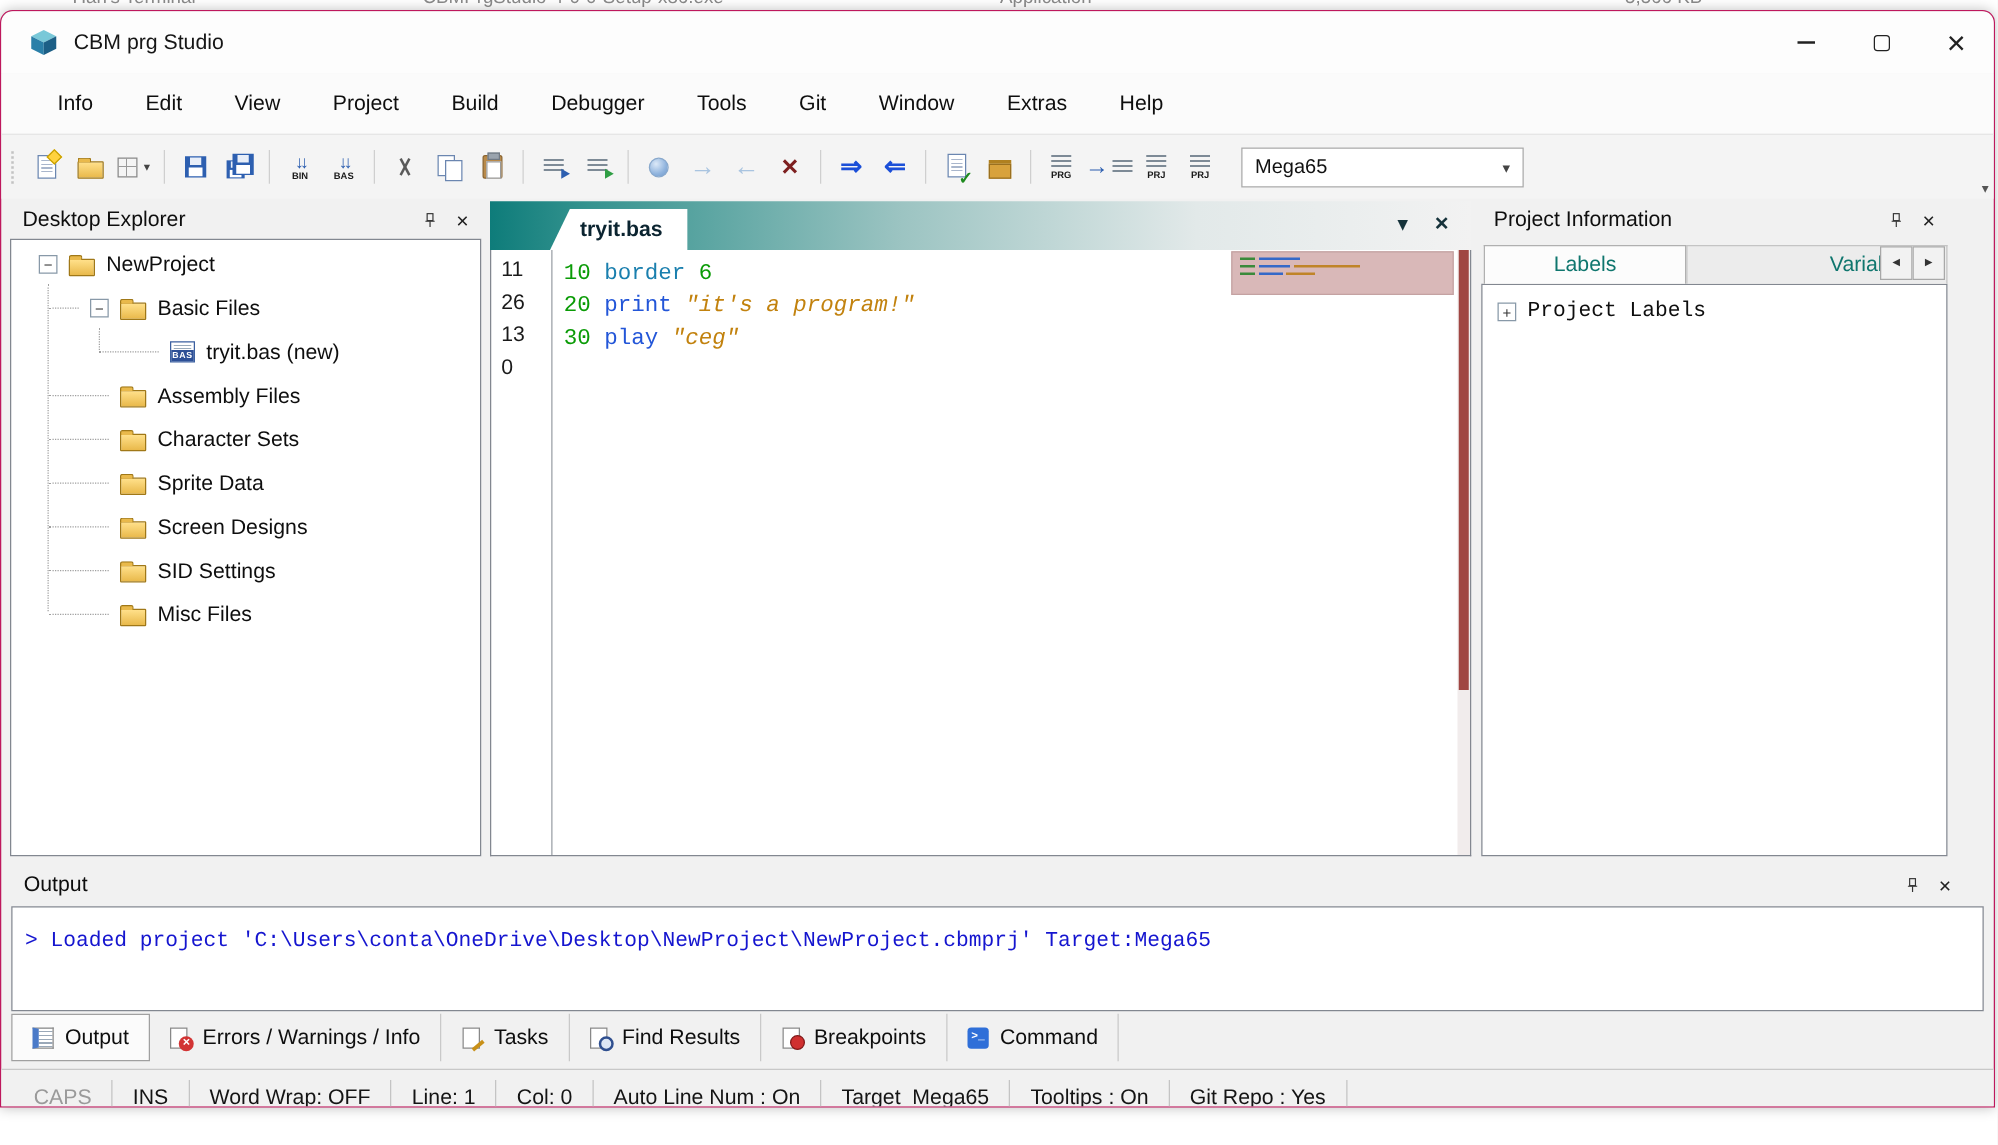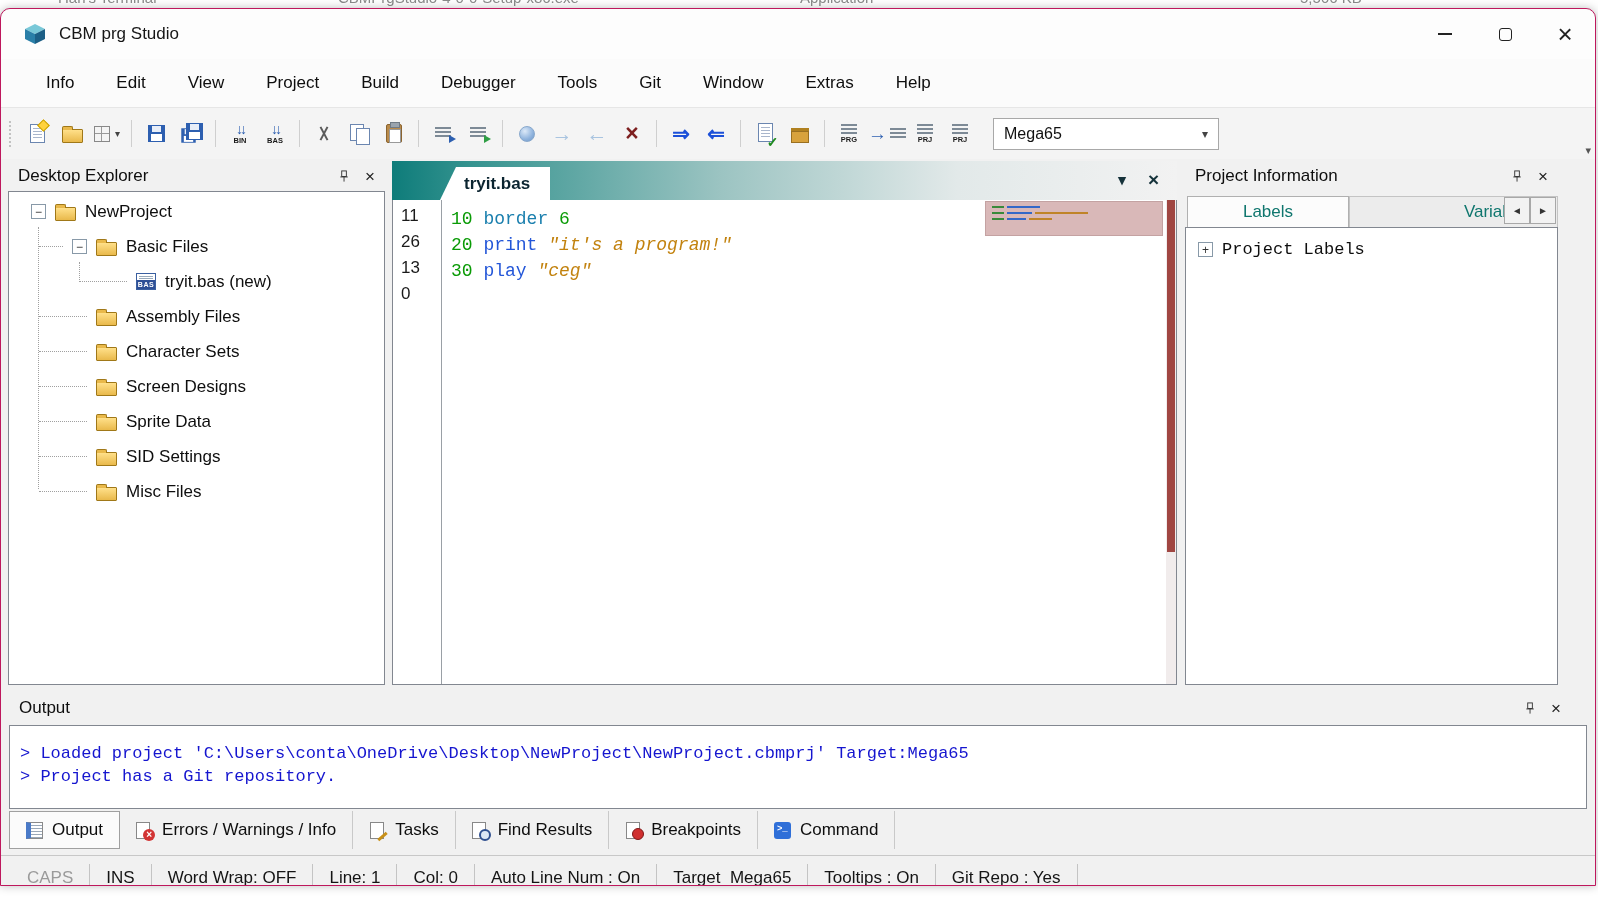--- a/index.html
+++ b/index.html
@@ -366,26 +366,26 @@
             <span class="tlabel">Assembly Files</span>
           </div>
           <div class="trow" style="margin-left:30px">
             <span class="stub" style="width:48px"></span>
             <span class="i-folder"></span>
             <span class="tlabel">Character Sets</span>
           </div>
           <div class="trow" style="margin-left:30px">
             <span class="stub" style="width:48px"></span>
             <span class="i-folder"></span>
+            <span class="tlabel">Sprite Data</span>
+          </div>
+          <div class="trow" style="margin-left:30px">
+            <span class="stub" style="width:48px"></span>
+            <span class="i-folder"></span>
             <span class="tlabel">Screen Designs</span>
-          </div>
-          <div class="trow" style="margin-left:30px">
-            <span class="stub" style="width:48px"></span>
-            <span class="i-folder"></span>
-            <span class="tlabel">Sprite Data</span>
           </div>
           <div class="trow" style="margin-left:30px">
             <span class="stub" style="width:48px"></span>
             <span class="i-folder"></span>
             <span class="tlabel">SID Settings</span>
           </div>
           <div class="trow" style="margin-left:30px">
             <span class="stub" style="width:48px"></span>
             <span class="i-folder"></span>
             <span class="tlabel">Misc Files</span>
@@ -478,21 +478,20 @@
               <rect x="4" y="1" width="5" height="6" fill="none" stroke="#333"></rect>
               <line x1="2.5" y1="7.5" x2="10.5" y2="7.5" stroke="#333"></line>
               <line x1="6.5" y1="7.5" x2="6.5" y2="12.5" stroke="#333"></line>
             </svg>
         </button>
         <button class="ph-btn">×</button>
       </span>
     </div>
     <div class="output-body">
       <div class="oline">&gt; Loaded project 'C:\Users\conta\OneDrive\Desktop\NewProject\NewProject.cbmprj' Target:Mega65</div>
-      <div class="oline">&gt; Project has a Git repository.</div>
     </div>
     <div class="otabs">
       <button class="otab active">
           <span class="ic ic-output"></span>
           <span>Output</span>
         </button>
       <button class="otab">
           <span class="ic ic-err"></span>
           <span>Errors / Warnings / Info</span>
         </button>

